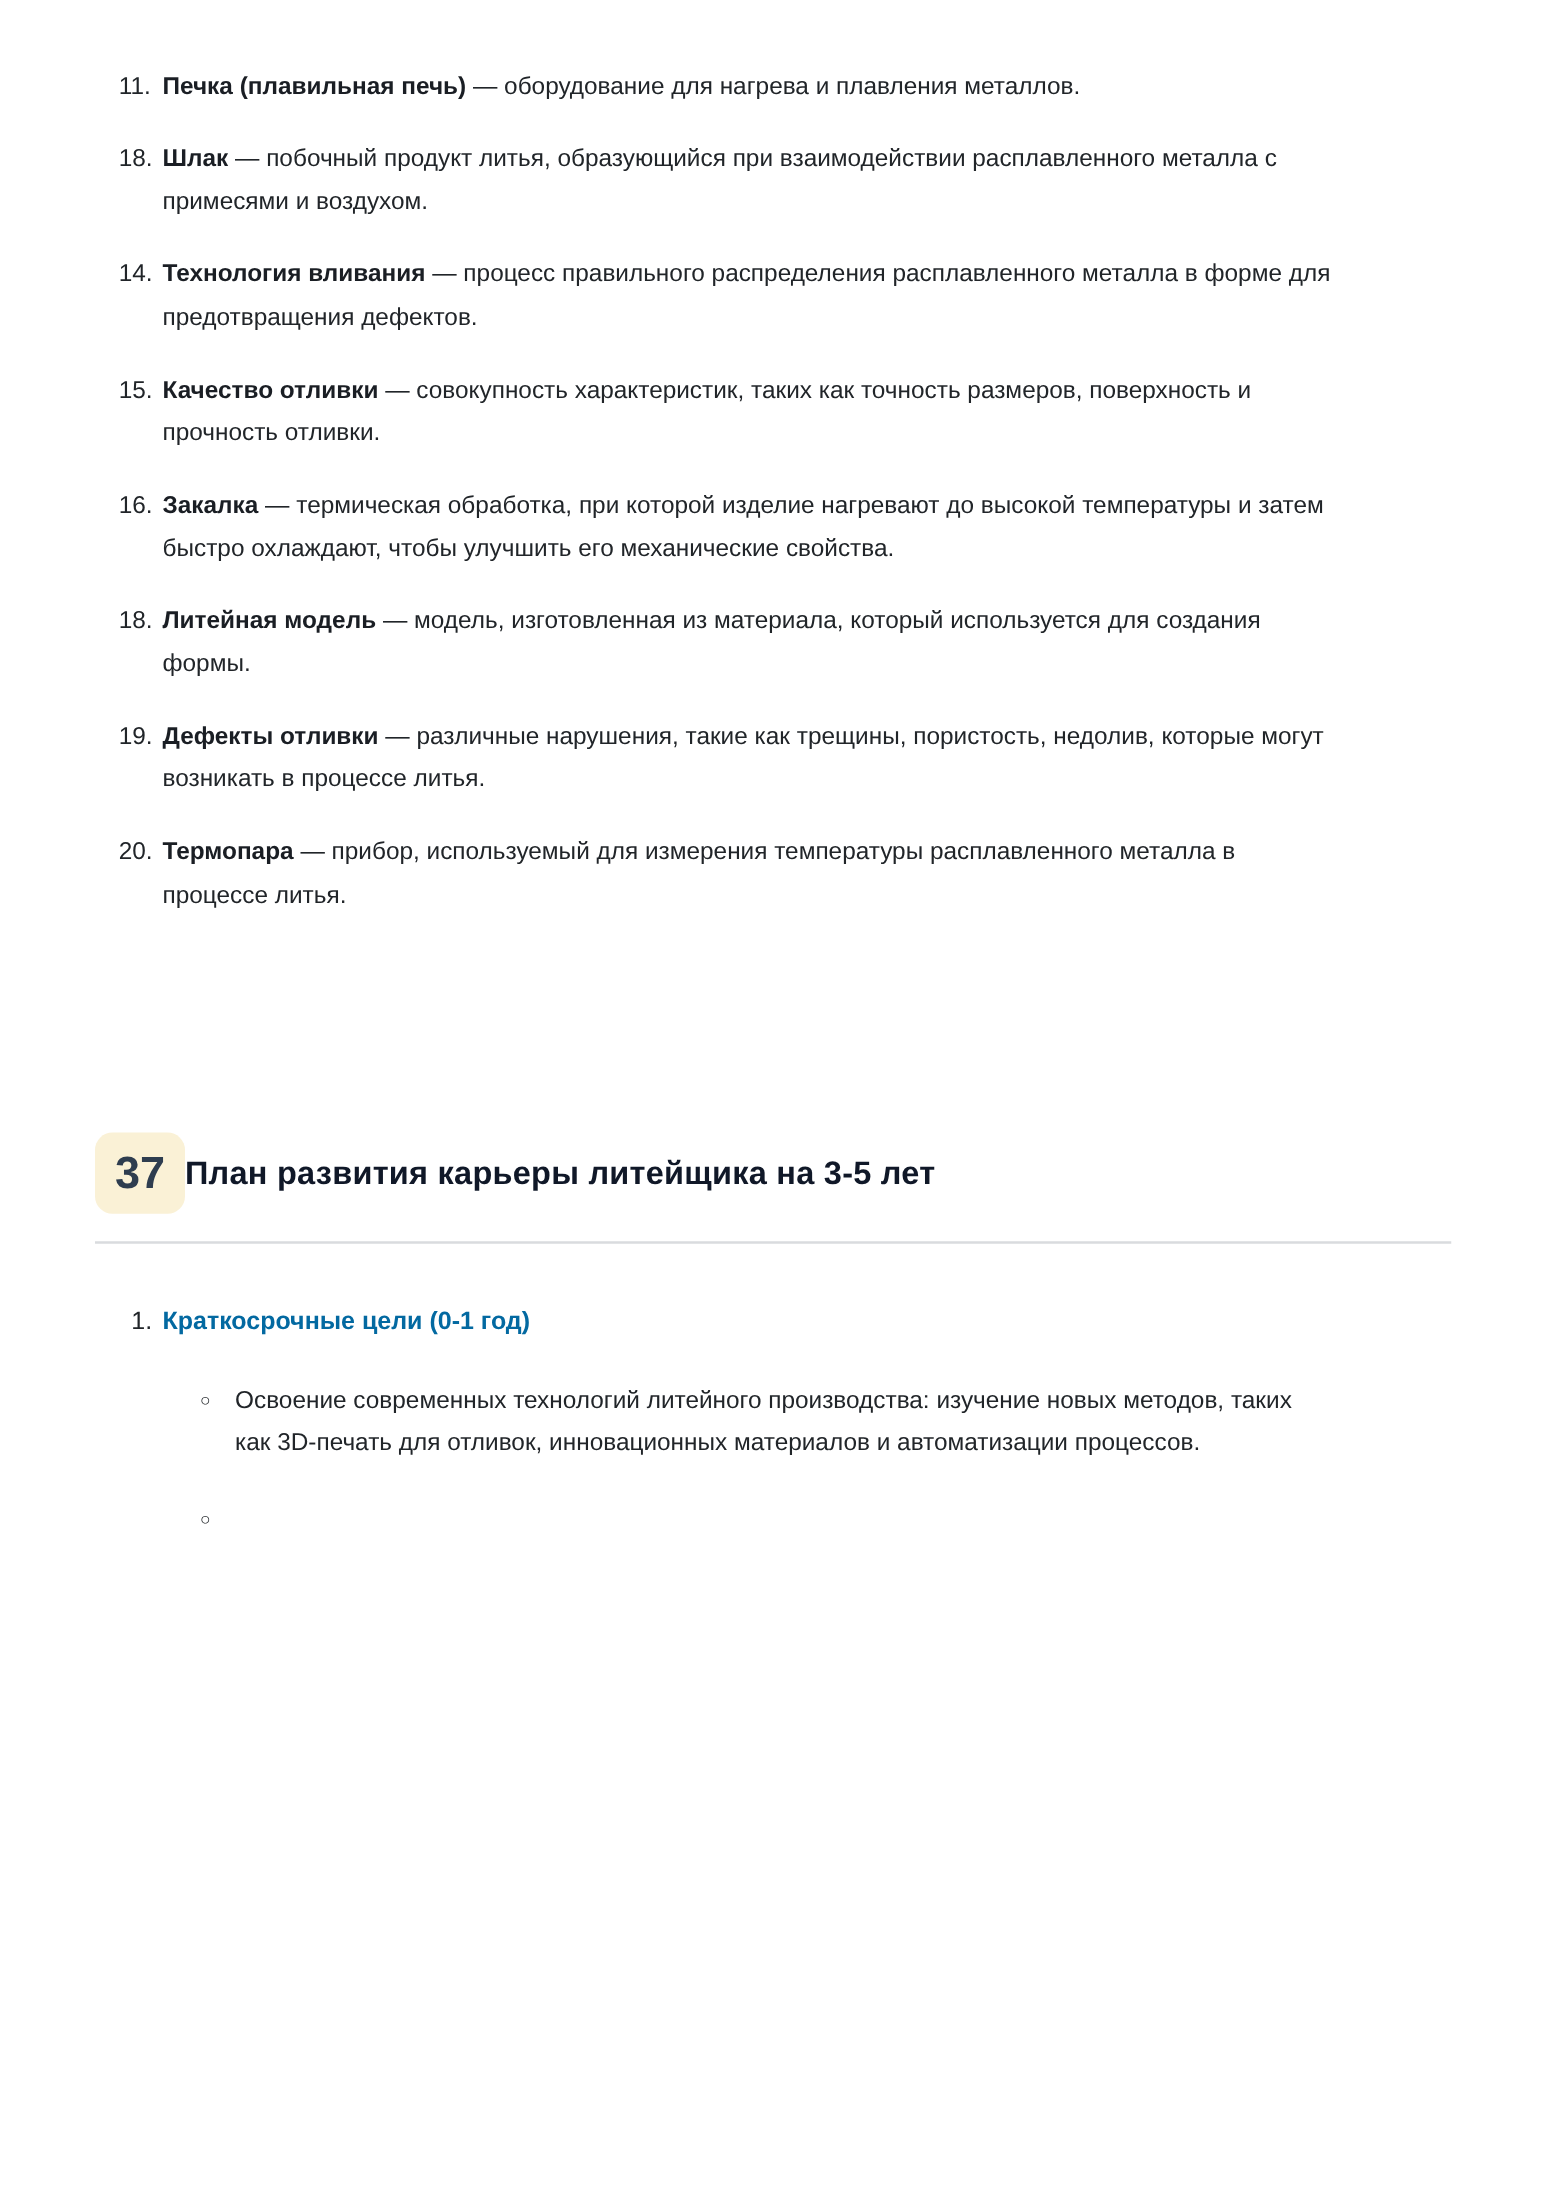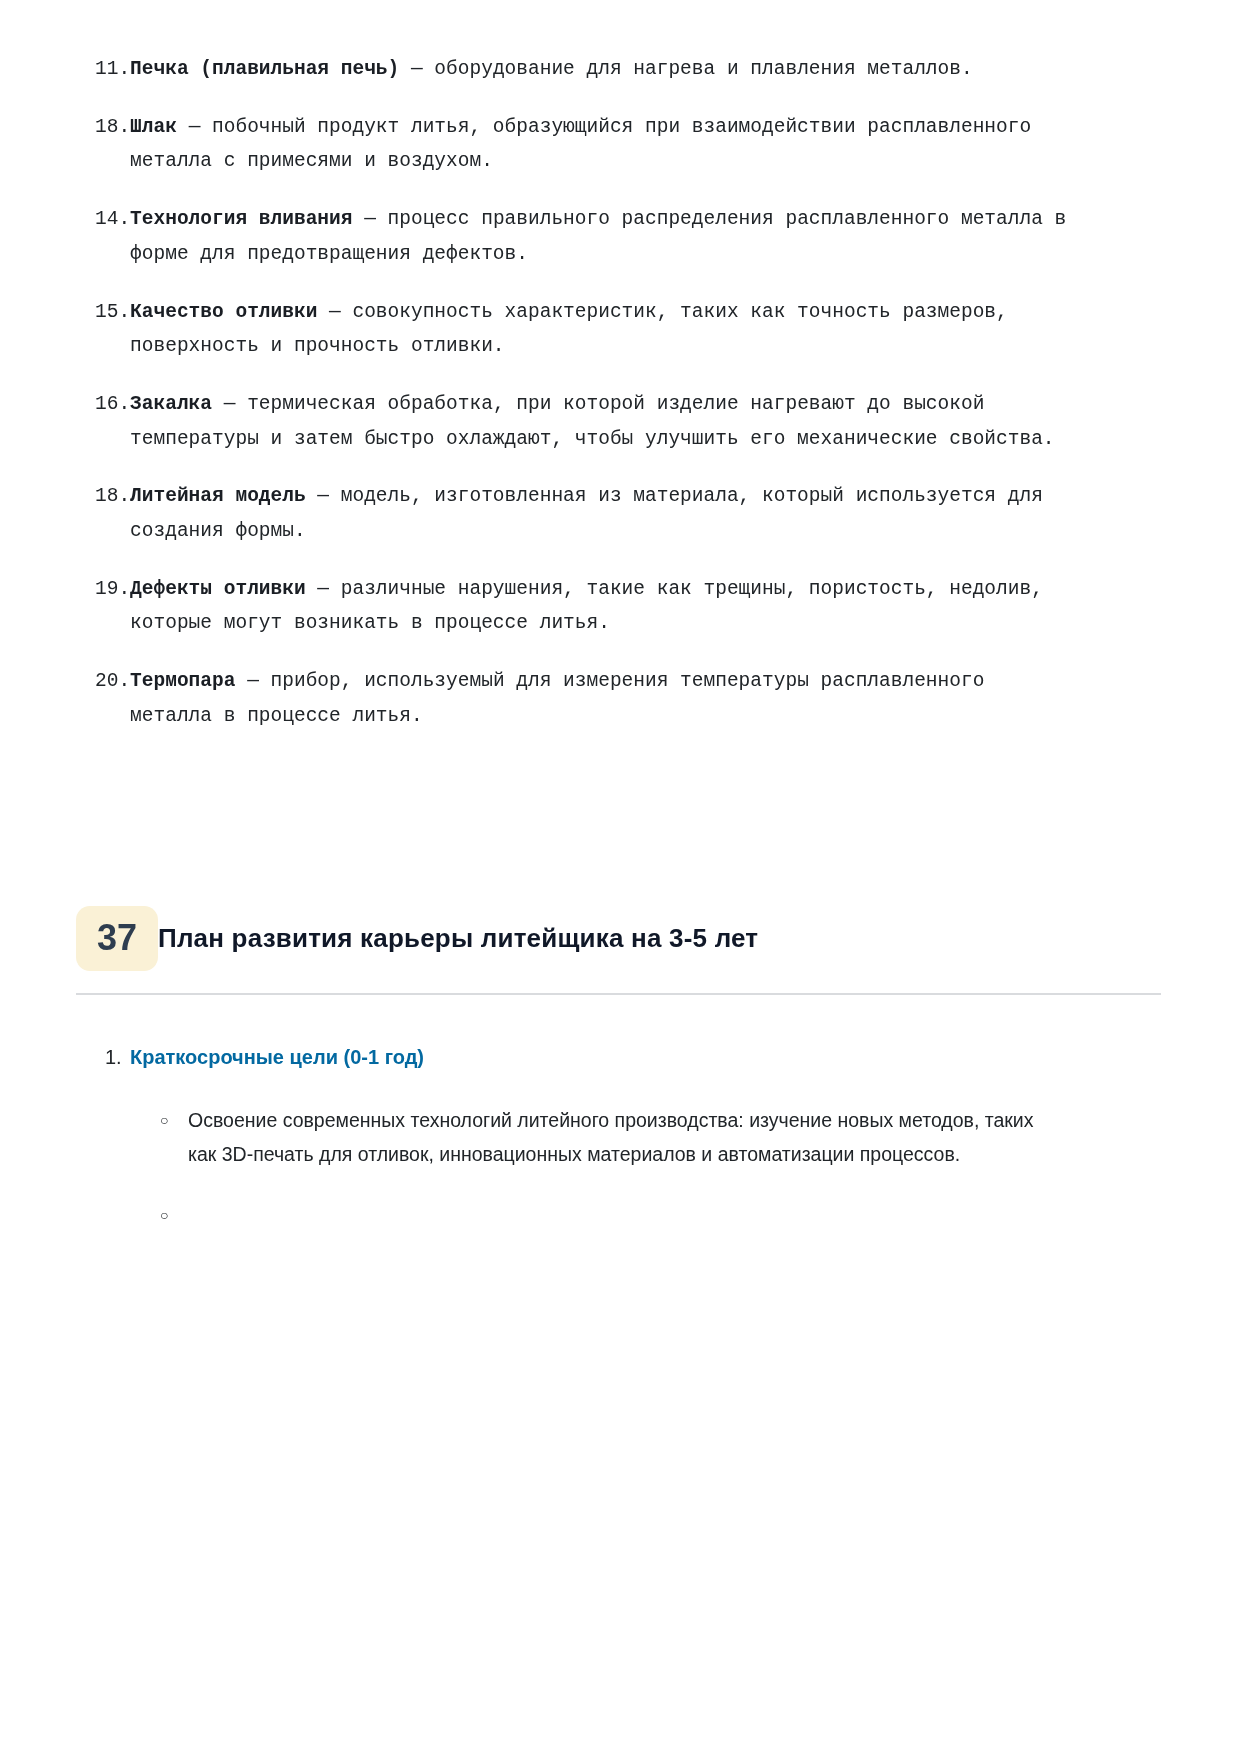--- a/index.html
+++ b/index.html
@@ -22,33 +22,32 @@
   .glossary-item {
     display: flex;
     align-items: flex-start;
     font-size: 19.5px;
     line-height: 1.78;
     margin-bottom: 23px;
   }
   .glossary-item .num {
     flex: 0 0 35px;
     color: #212529;
-    font-family: Liberation Mono, monospace;
-  }
-  .glossary-item .body { flex: 1; max-width: 940px; font-family: Liberation Mono, monospace; }
+  }
+  .glossary-item .body { flex: 1; max-width: 940px; }
   .term { font-weight: bold; color: #1a1e24; }
 
   
   .section-header {
     margin-top: 172px;
     display: flex;
     align-items: center;
   }
   .section-badge {
-    width: 82px;
+    width: 72px;
     height: 65px;
     border-radius: 14px;
     background: #faf1d6;
     display: flex;
     align-items: center;
     justify-content: center;
     font-size: 36px;
     font-weight: bold;
     color: #2e3d4f;
     flex: none;

